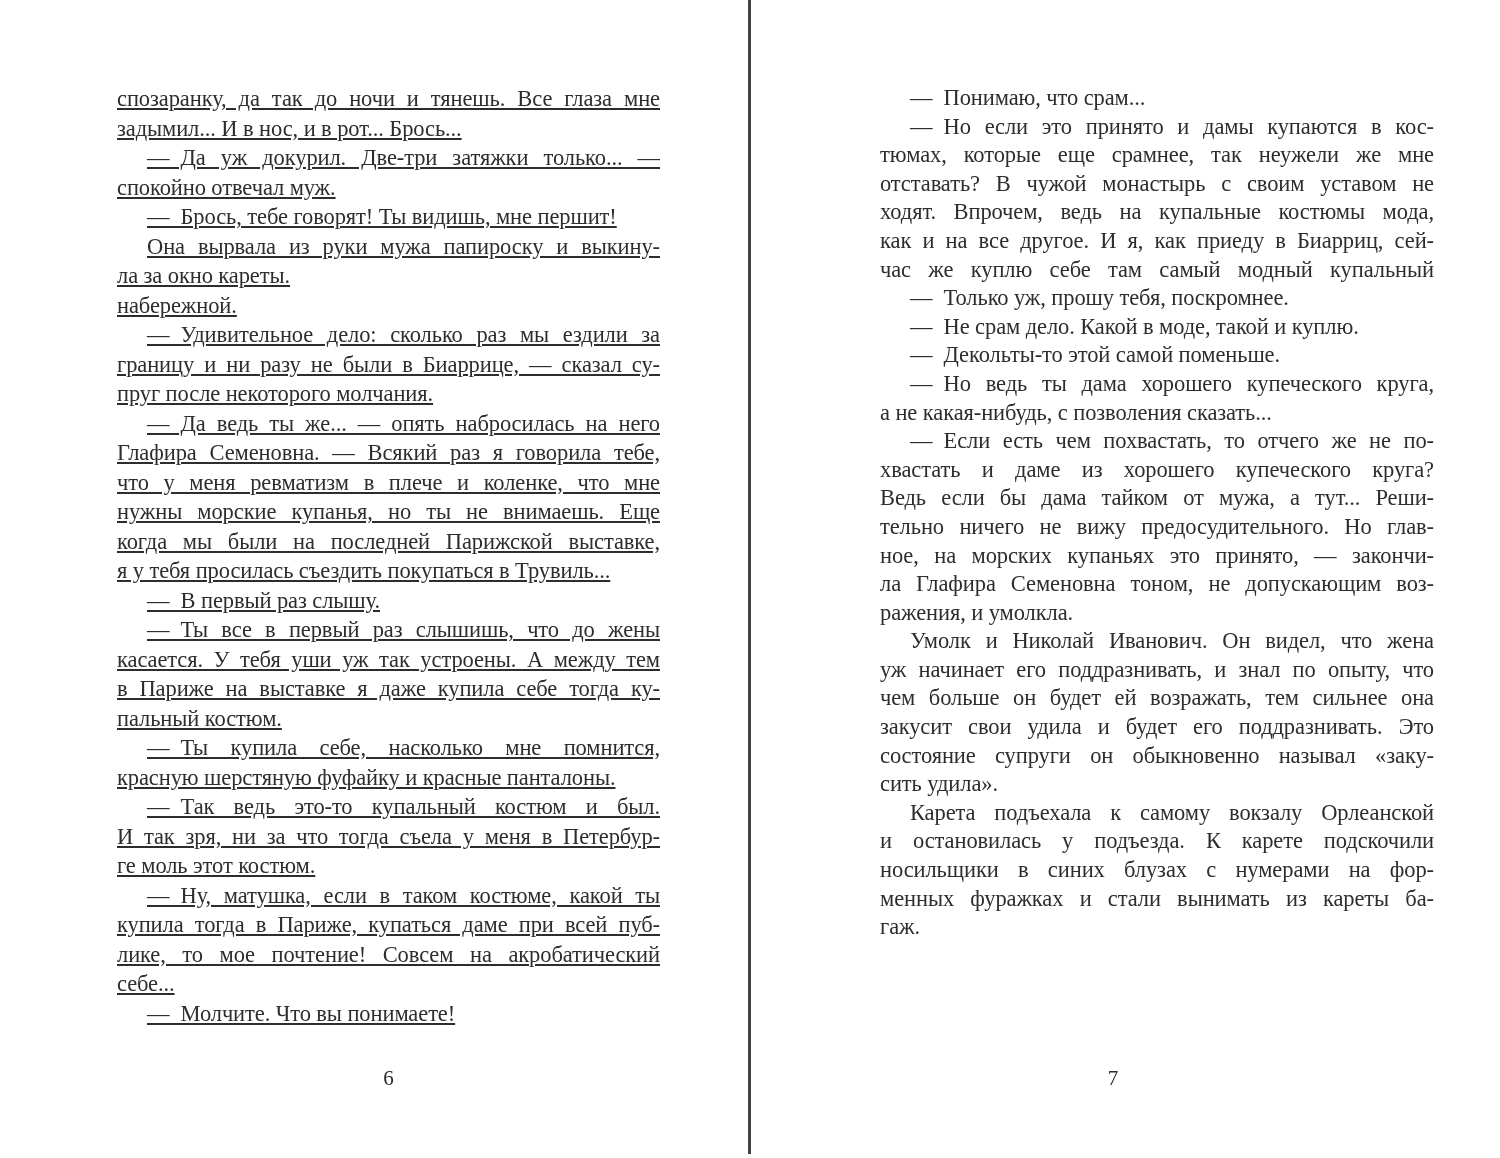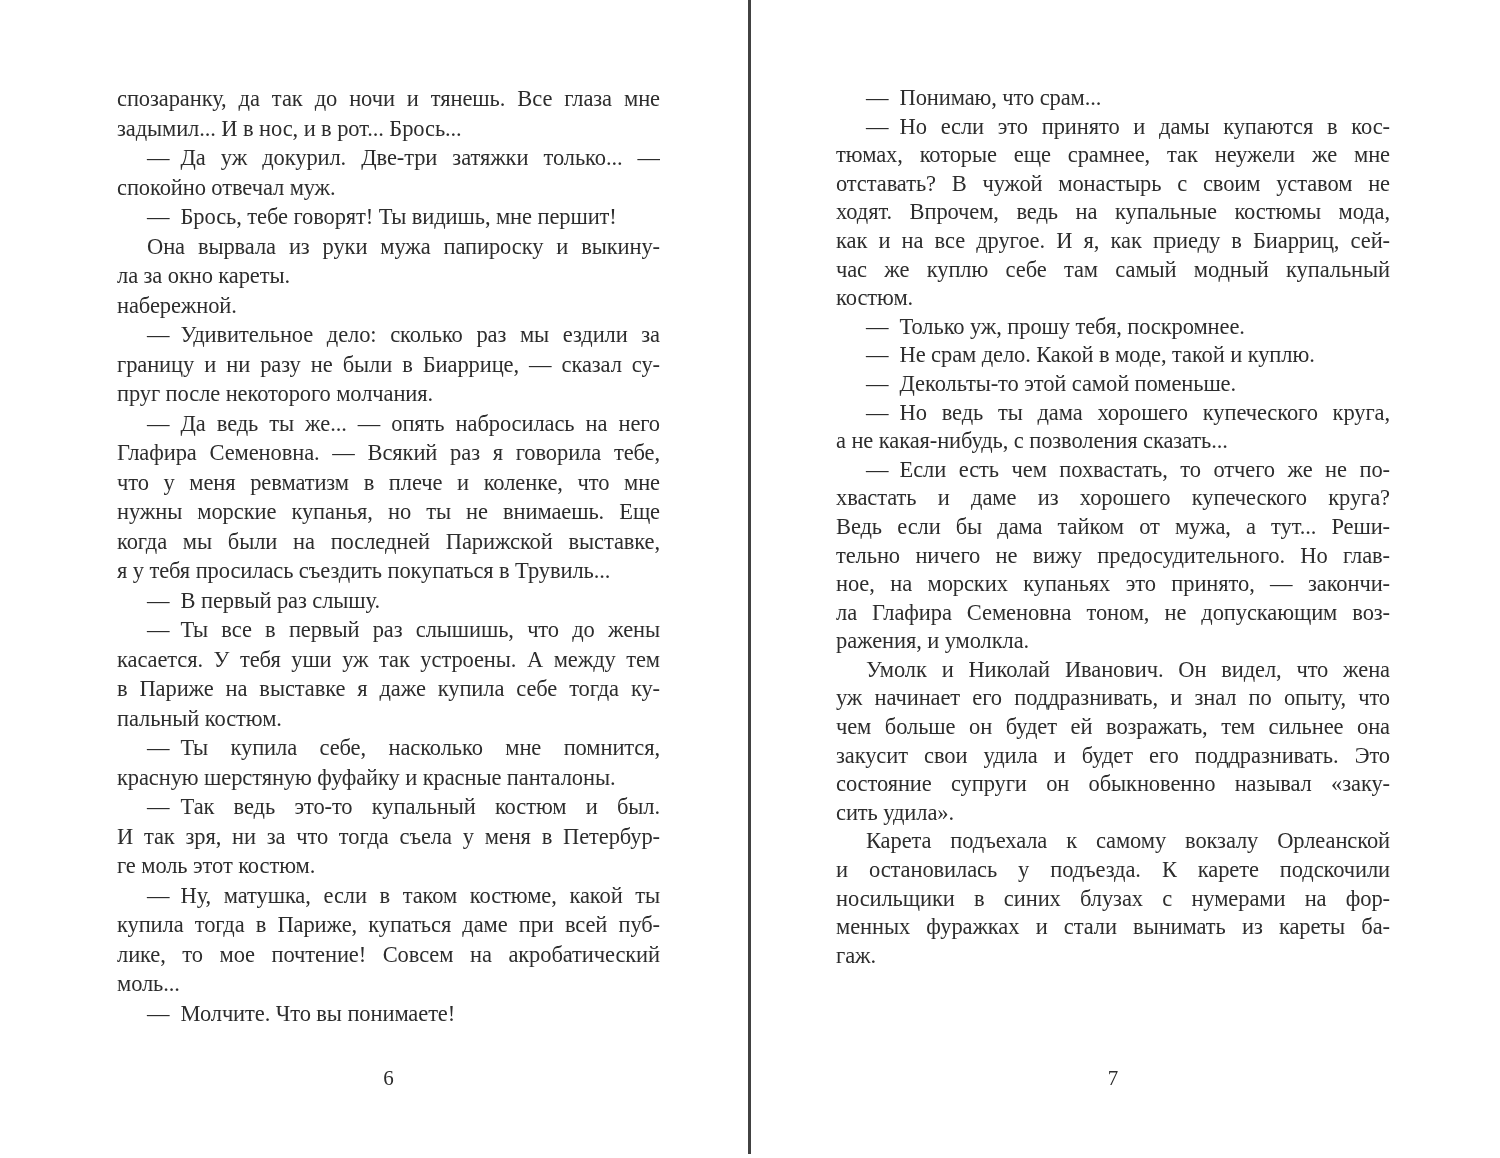--- a/index.html
+++ b/index.html
@@ -30,31 +30,31 @@
   .text-block {
     position: absolute;
     top: 84px;
     color: var(--text, #2d2d2d);
   }
   .page-left .text-block {
     left: 117px;
     width: 543px;
   }
   .page-right .text-block {
-    left: 836px;
+    left: 880px;
     width: 554px;
   }
   .line {
     font-size: 22.5px;
     text-align: justify;
     text-align-last: justify;
     overflow: hidden;
     letter-spacing: -0.1px;
   }
-  .page-left .line  { line-height: 29.5px; height: 29.5px; }
+  .page-left .line  { line-height: 29.5px; height: 29.5px; text-decoration: underline; }
   .page-right .line { line-height: 28.6px; height: 28.6px; }
   .line.final  { text-align-last: left; }
   .line.indent { padding-left: 30px; }
   .page-number {
     position: absolute;
     top: 1066px;
     font-size: 21px;
     text-align: center;
     color: var(--text, #2d2d2d);
   }
@@ -114,21 +114,21 @@
         </div>
         <div class="paragraph">
           <div class="line indent">— Так ведь это-то купальный костюм и был.</div>
           <div class="line">И так зря, ни за что тогда съела у меня в Петербур-</div>
           <div class="line final">ге моль этот костюм.</div>
         </div>
         <div class="paragraph">
           <div class="line indent">— Ну, матушка, если в таком костюме, какой ты</div>
           <div class="line">купила тогда в Париже, купаться даме при всей пуб-</div>
           <div class="line">лике, то мое почтение! Совсем на акробатический</div>
-          <div class="line final">моль...</div>
+          <div class="line final">себе...</div>
         </div>
         <div class="paragraph">
           <div class="line final indent">— Молчите. Что вы понимаете!</div>
         </div>
       </div>
     <div class="page-number">6</div>
   </div>
 
   <div class="gutter-divider"></div>
 
@@ -137,21 +137,20 @@
         <div class="paragraph">
           <div class="line final indent">— Понимаю, что срам...</div>
         </div>
         <div class="paragraph">
           <div class="line indent">— Но если это принято и дамы купаются в кос-</div>
           <div class="line">тюмах, которые еще срамнее, так неужели же мне</div>
           <div class="line">отставать? В чужой монастырь с своим уставом не</div>
           <div class="line">ходят. Впрочем, ведь на купальные костюмы мода,</div>
           <div class="line">как и на все другое. И я, как приеду в Биарриц, сей-</div>
           <div class="line">час же куплю себе там самый модный купальный</div>
-          <div class="line final">костюм.</div>
         </div>
         <div class="paragraph">
           <div class="line final indent">— Только уж, прошу тебя, поскромнее.</div>
         </div>
         <div class="paragraph">
           <div class="line final indent">— Не срам дело. Какой в моде, такой и куплю.</div>
         </div>
         <div class="paragraph">
           <div class="line final indent">— Декольты-то этой самой поменьше.</div>
         </div>

